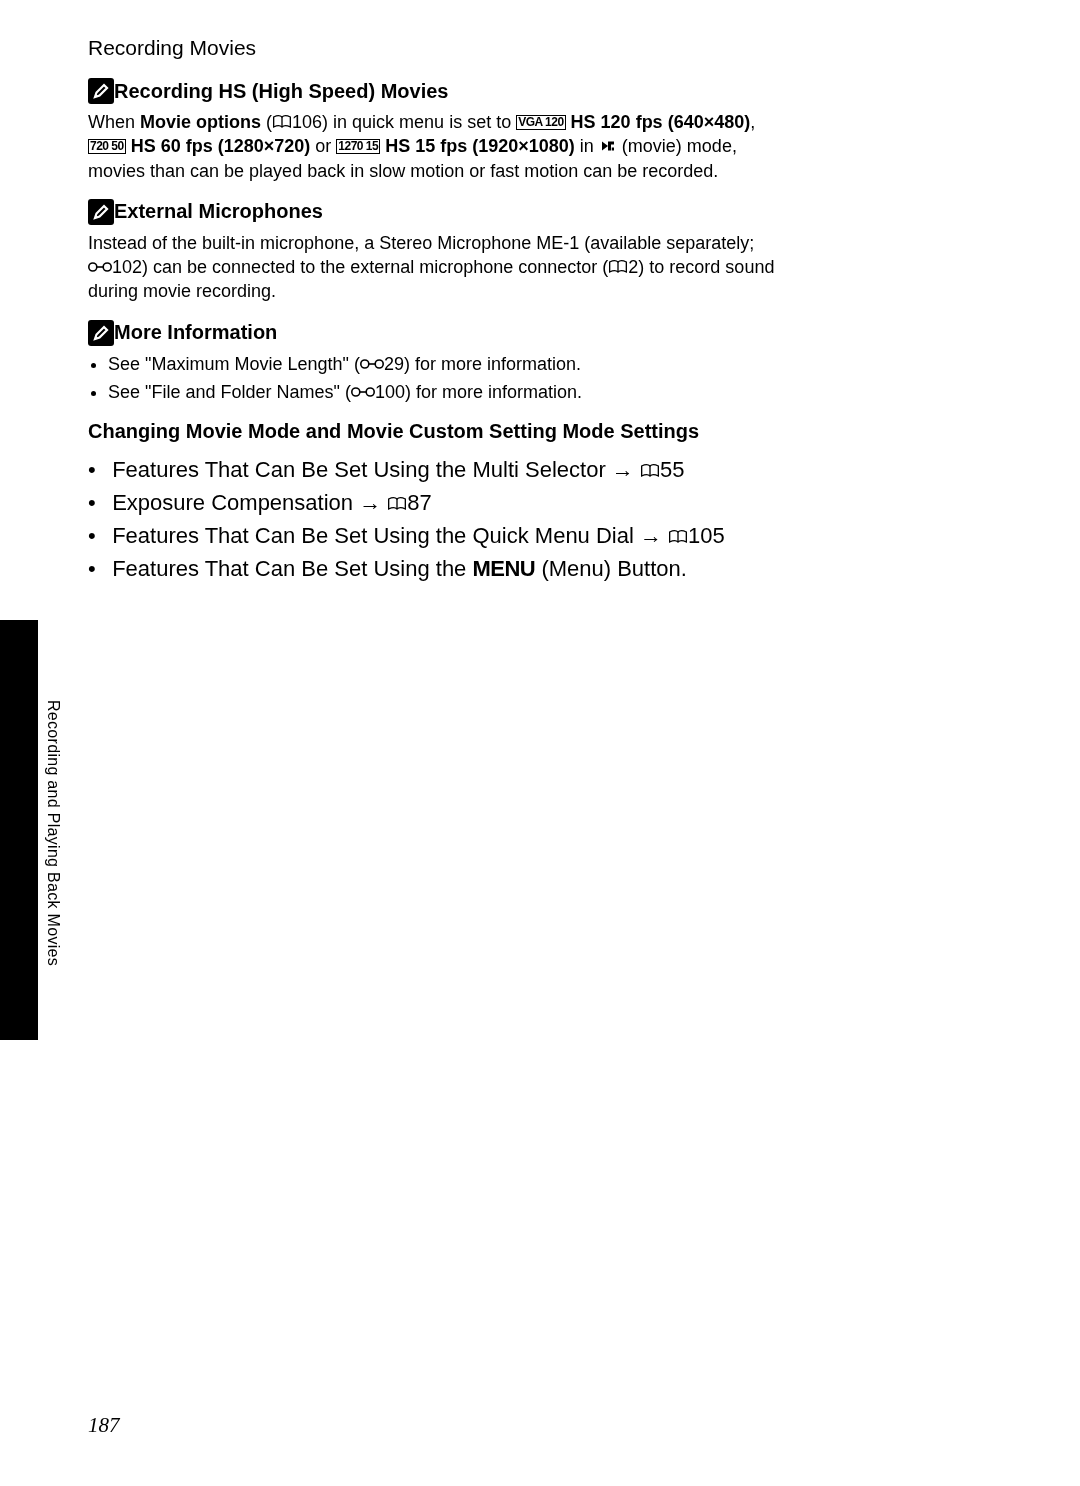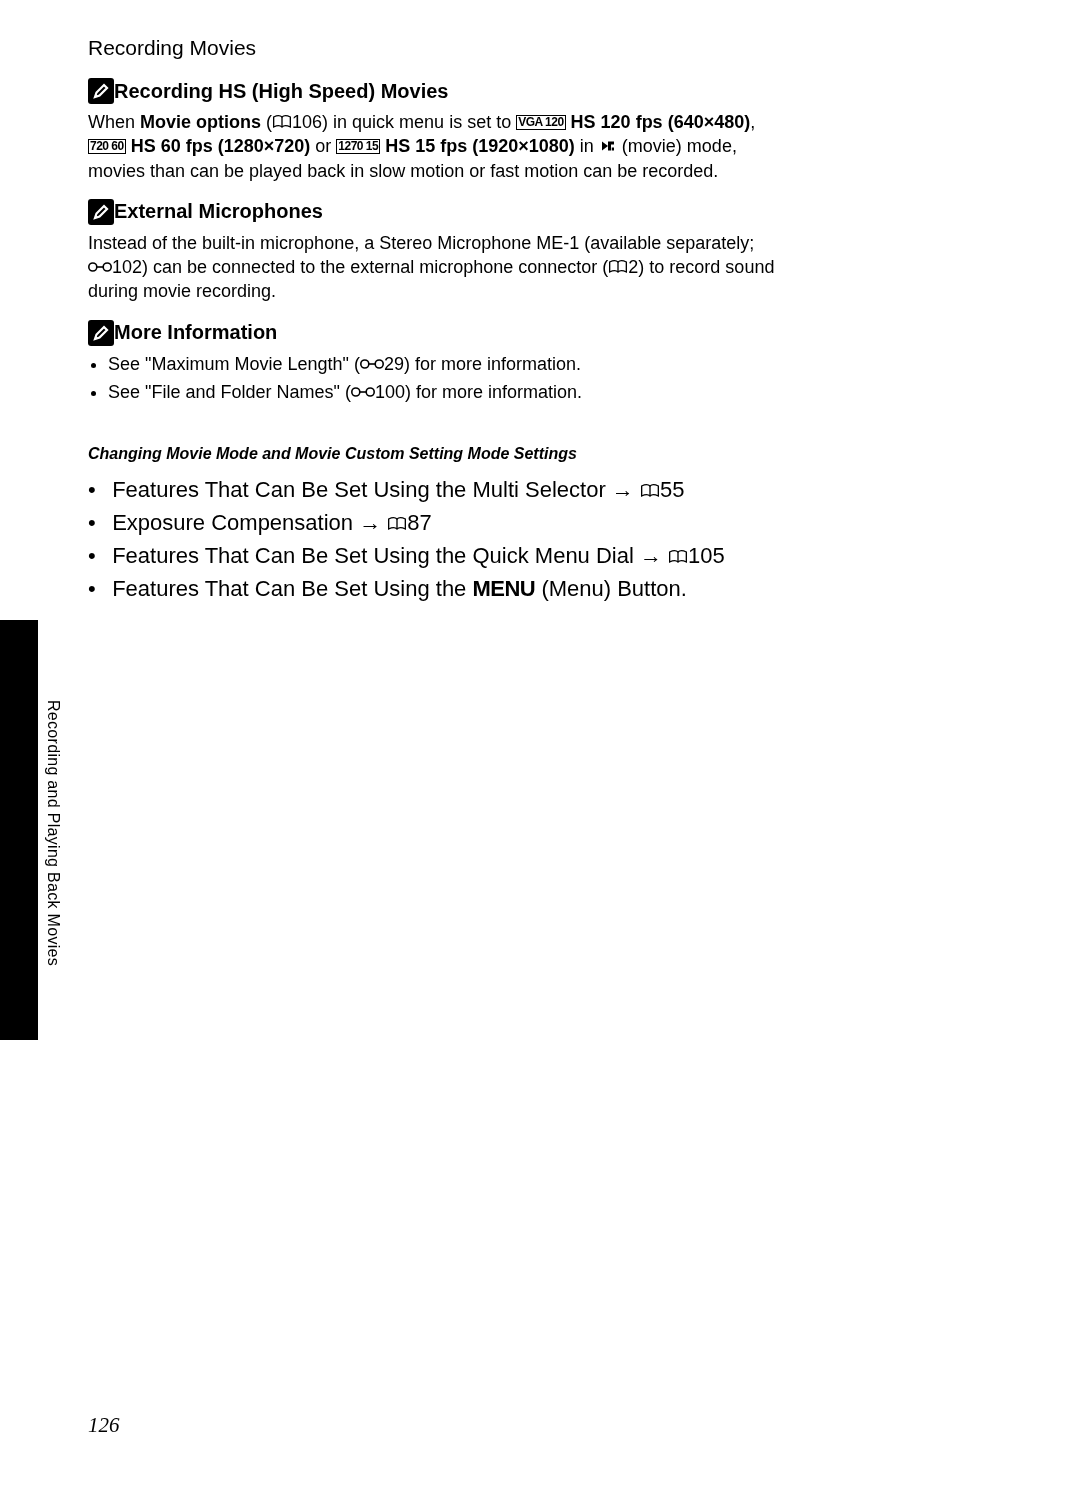--- a/index.html
+++ b/index.html
@@ -60,25 +60,24 @@
     padding-left: 20px;
     margin: 4px 0 0 0;
     font-size: 18px;
     line-height: 1.35;
   }
   ul.small-list li {
     margin-bottom: 4px;
   }
 
   .section-h {
-    font-size: 16px;
-    font-weight: 700;
-    margin-top: 41px;
+    font-size: 20px;
+    font-weight: 700;
+    margin-top: 16px;
     margin-bottom: 10px;
-    font-style: italic;
   }
   ul.big-list {
     list-style: none;
     padding-left: 0;
     margin: 0;
     font-size: 22px;
     line-height: 1.5;
   }
   ul.big-list > li::before {
     content: "•";
@@ -179,21 +178,21 @@
         <svg viewBox="0 0 24 24">
             <path d="M4 20 L6 14 L16 4 L20 8 L10 18 L4 20 Z"></path>
           </svg>
       </span>
       <span class="note-title">Recording HS (High Speed) Movies</span>
     </div>
     <div class="note-body">
       <span>When </span><b>Movie options</b><span> (</span><span class="glyph-book"><svg viewBox="0 0 24 18">
             <path d="M2 3 C6 1 10 1 12 3 C14 1 18 1 22 3 L22 15 C18 13 14 13 12 15 C10 13 6 13 2 15 Z" fill="none" stroke="#000" stroke-width="1.6"></path>
             <line x1="12" y1="3" x2="12" y2="15" stroke="#000" stroke-width="1.6"></line>
-          </svg></span><span>106</span><span>) in quick menu  is set to </span><span class="glyph-mode">VGA 120</span><b> HS 120 fps (640×480)</b><span>, </span><span class="glyph-mode">720 60</span><b> HS 60 fps (1280×720)</b><span> or </span><span class="glyph-mode">1270 15</span><b> HS 15 fps (1920×1080)</b><span> in </span><span class="glyph-movie"><svg viewBox="0 0 24 20">
+          </svg></span><span>106</span><span>) in quick menu  is set to </span><span class="glyph-mode">VGA 120</span><b> HS 120 fps (640×480)</b><span>, </span><span class="glyph-mode">720 50</span><b> HS 60 fps (1280×720)</b><span> or </span><span class="glyph-mode">1270 15</span><b> HS 15 fps (1920×1080)</b><span> in </span><span class="glyph-movie"><svg viewBox="0 0 24 20">
             <path d="M4 4 L4 16 L12 10 Z" fill="#000"></path>
             <path d="M12 4 L20 4 L20 8 L16 8 L16 16 L12 16 Z M20 12 L20 16 L17 16 L17 12 Z" fill="#000"></path>
           </svg></span><span> (movie) mode, movies than can be played back in slow motion or fast motion can be recorded.</span>
     </div>
   </div>
 
   <div class="note-block">
     <div class="note-head">
       <span class="note-icon">
         <svg viewBox="0 0 24 24">
@@ -263,14 +262,14 @@
           </svg></span><span>105</span>
     </li>
     <li>
       <span>Features That Can Be Set Using the </span><span class="menu-word">MENU</span><span> (Menu) Button.</span>
     </li>
   </ul>
 
   <div class="side-tab"></div>
   <div class="side-label">Recording and Playing Back Movies</div>
 
-  <div class="page-number">126</div>
+  <div class="page-number">187</div>
 </div>
 
 </body></html>

